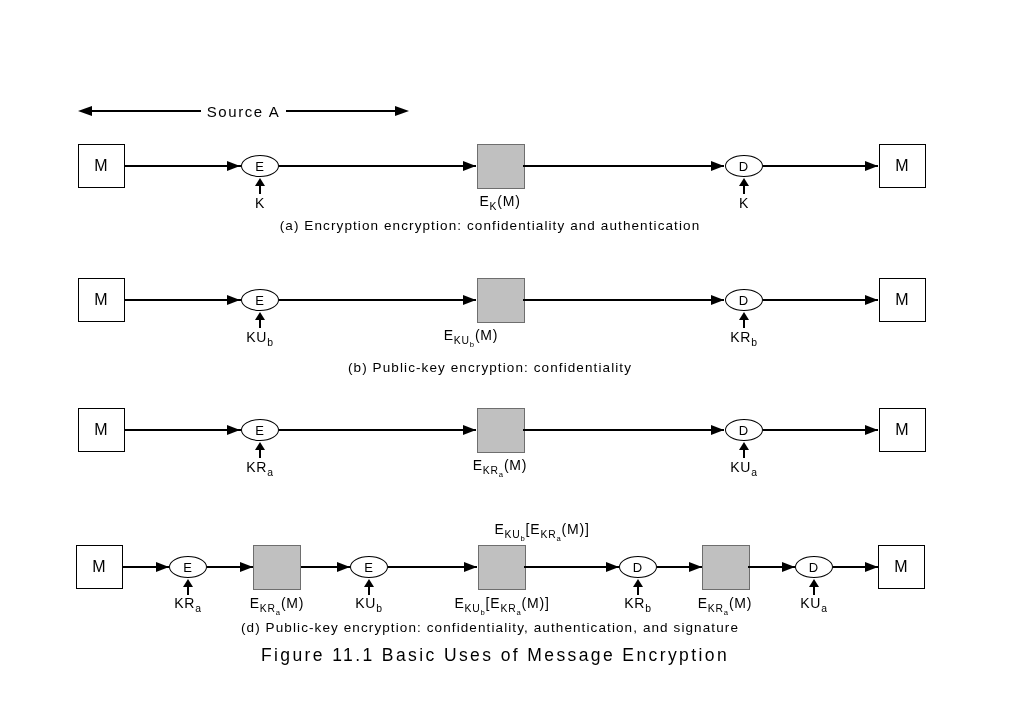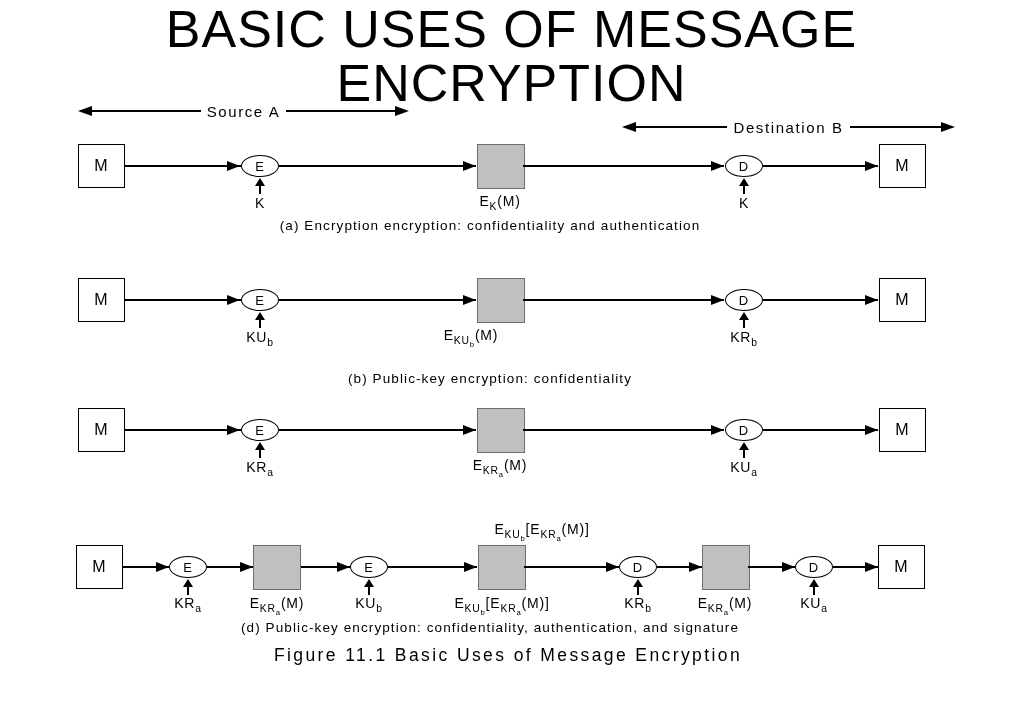--- a/index.html
+++ b/index.html
@@ -36,39 +36,28 @@
   .lbl{position:absolute;transform:translateX(-50%);font-size:14px;letter-spacing:0.8px;white-space:nowrap;}
   .lbl sub, .cap sub{font-size:0.74em;line-height:0;}
   .cap{position:absolute;left:0;width:980px;text-align:center;font-size:13.5px;letter-spacing:1.1px;white-space:nowrap;}
   .figcap{position:absolute;left:0;width:990px;text-align:center;font-size:17.5px;letter-spacing:2.4px;white-space:nowrap;}
 </style>
 </head>
 <body>
 
 <div class="stage">
 
-  <div class="title">
-    <div>BASIC USES OF MESSAGE</div>
-    <div>ENCRYPTION</div>
-  </div>
 
   <div class="range" style="left:78px;top:103px;width:331px;justify-content:center;">
     <span class="tri-l"></span>
     <span class="rline"></span>
     <span class="rtext">Source A</span>
     <span class="rline"></span>
     <span class="tri-r"></span>
   </div>
-  <div class="range" style="left:622px;top:119px;width:333px;">
-    <span class="tri-l"></span>
-    <span class="rline"></span>
-    <span class="rtext">Destination B</span>
-    <span class="rline"></span>
-    <span class="tri-r"></span>
-  </div>
 
   <div class="layer">
     <div class="mbox" style="left:78px;top:144px;">
         <span>M</span>
       </div>
     <div class="hl" style="left:124px;top:165px;width:117px;"></div>
     <div class="ah" style="left:227px;top:161px;"></div>
     <div class="ell" style="left:241px;top:155px;">
         <span>E</span>
       </div>
@@ -125,21 +114,21 @@
         <div class="tri"></div>
         <div class="stem"></div>
       </div>
     <div class="lbl" style="left:260px;top:329px;">KU<sub>b</sub></div>
     <div class="lbl" style="left:471px;top:327px;">E<sub>KU<sub>b</sub></sub>(M)</div>
     <div class="ua" style="left:737px;top:312px;">
         <div class="tri"></div>
         <div class="stem"></div>
       </div>
     <div class="lbl" style="left:744px;top:329px;">KR<sub>b</sub></div>
-    <div class="cap" style="top:371px;">(b) Public-key encryption: confidentiality</div>
+    <div class="cap" style="top:360px;">(b) Public-key encryption: confidentiality</div>
   </div>
 
   <div class="layer">
     <div class="mbox" style="left:78px;top:408px;">
         <span>M</span>
       </div>
     <div class="hl" style="left:124px;top:429px;width:117px;"></div>
     <div class="ah" style="left:227px;top:425px;"></div>
     <div class="ell" style="left:241px;top:419px;">
         <span>E</span>
@@ -228,15 +217,15 @@
     <div class="lbl" style="left:638px;top:595px;">KR<sub>b</sub></div>
     <div class="lbl" style="left:725px;top:595px;">E<sub>KR<sub>a</sub></sub>(M)</div>
     <div class="ua" style="left:807px;top:579px;">
         <div class="tri"></div>
         <div class="stem"></div>
       </div>
     <div class="lbl" style="left:814px;top:595px;">KU<sub>a</sub></div>
     <div class="cap" style="top:620px;">(d) Public-key encryption: confidentiality, authentication, and signature</div>
   </div>
 
-  <div class="figcap" style="top:645px;padding-left:13px;">Figure 11.1  Basic Uses of Message Encryption</div>
+  <div class="figcap" style="top:645px;">Figure 11.1  Basic Uses of Message Encryption</div>
 
 </div>
 
 </body></html>

